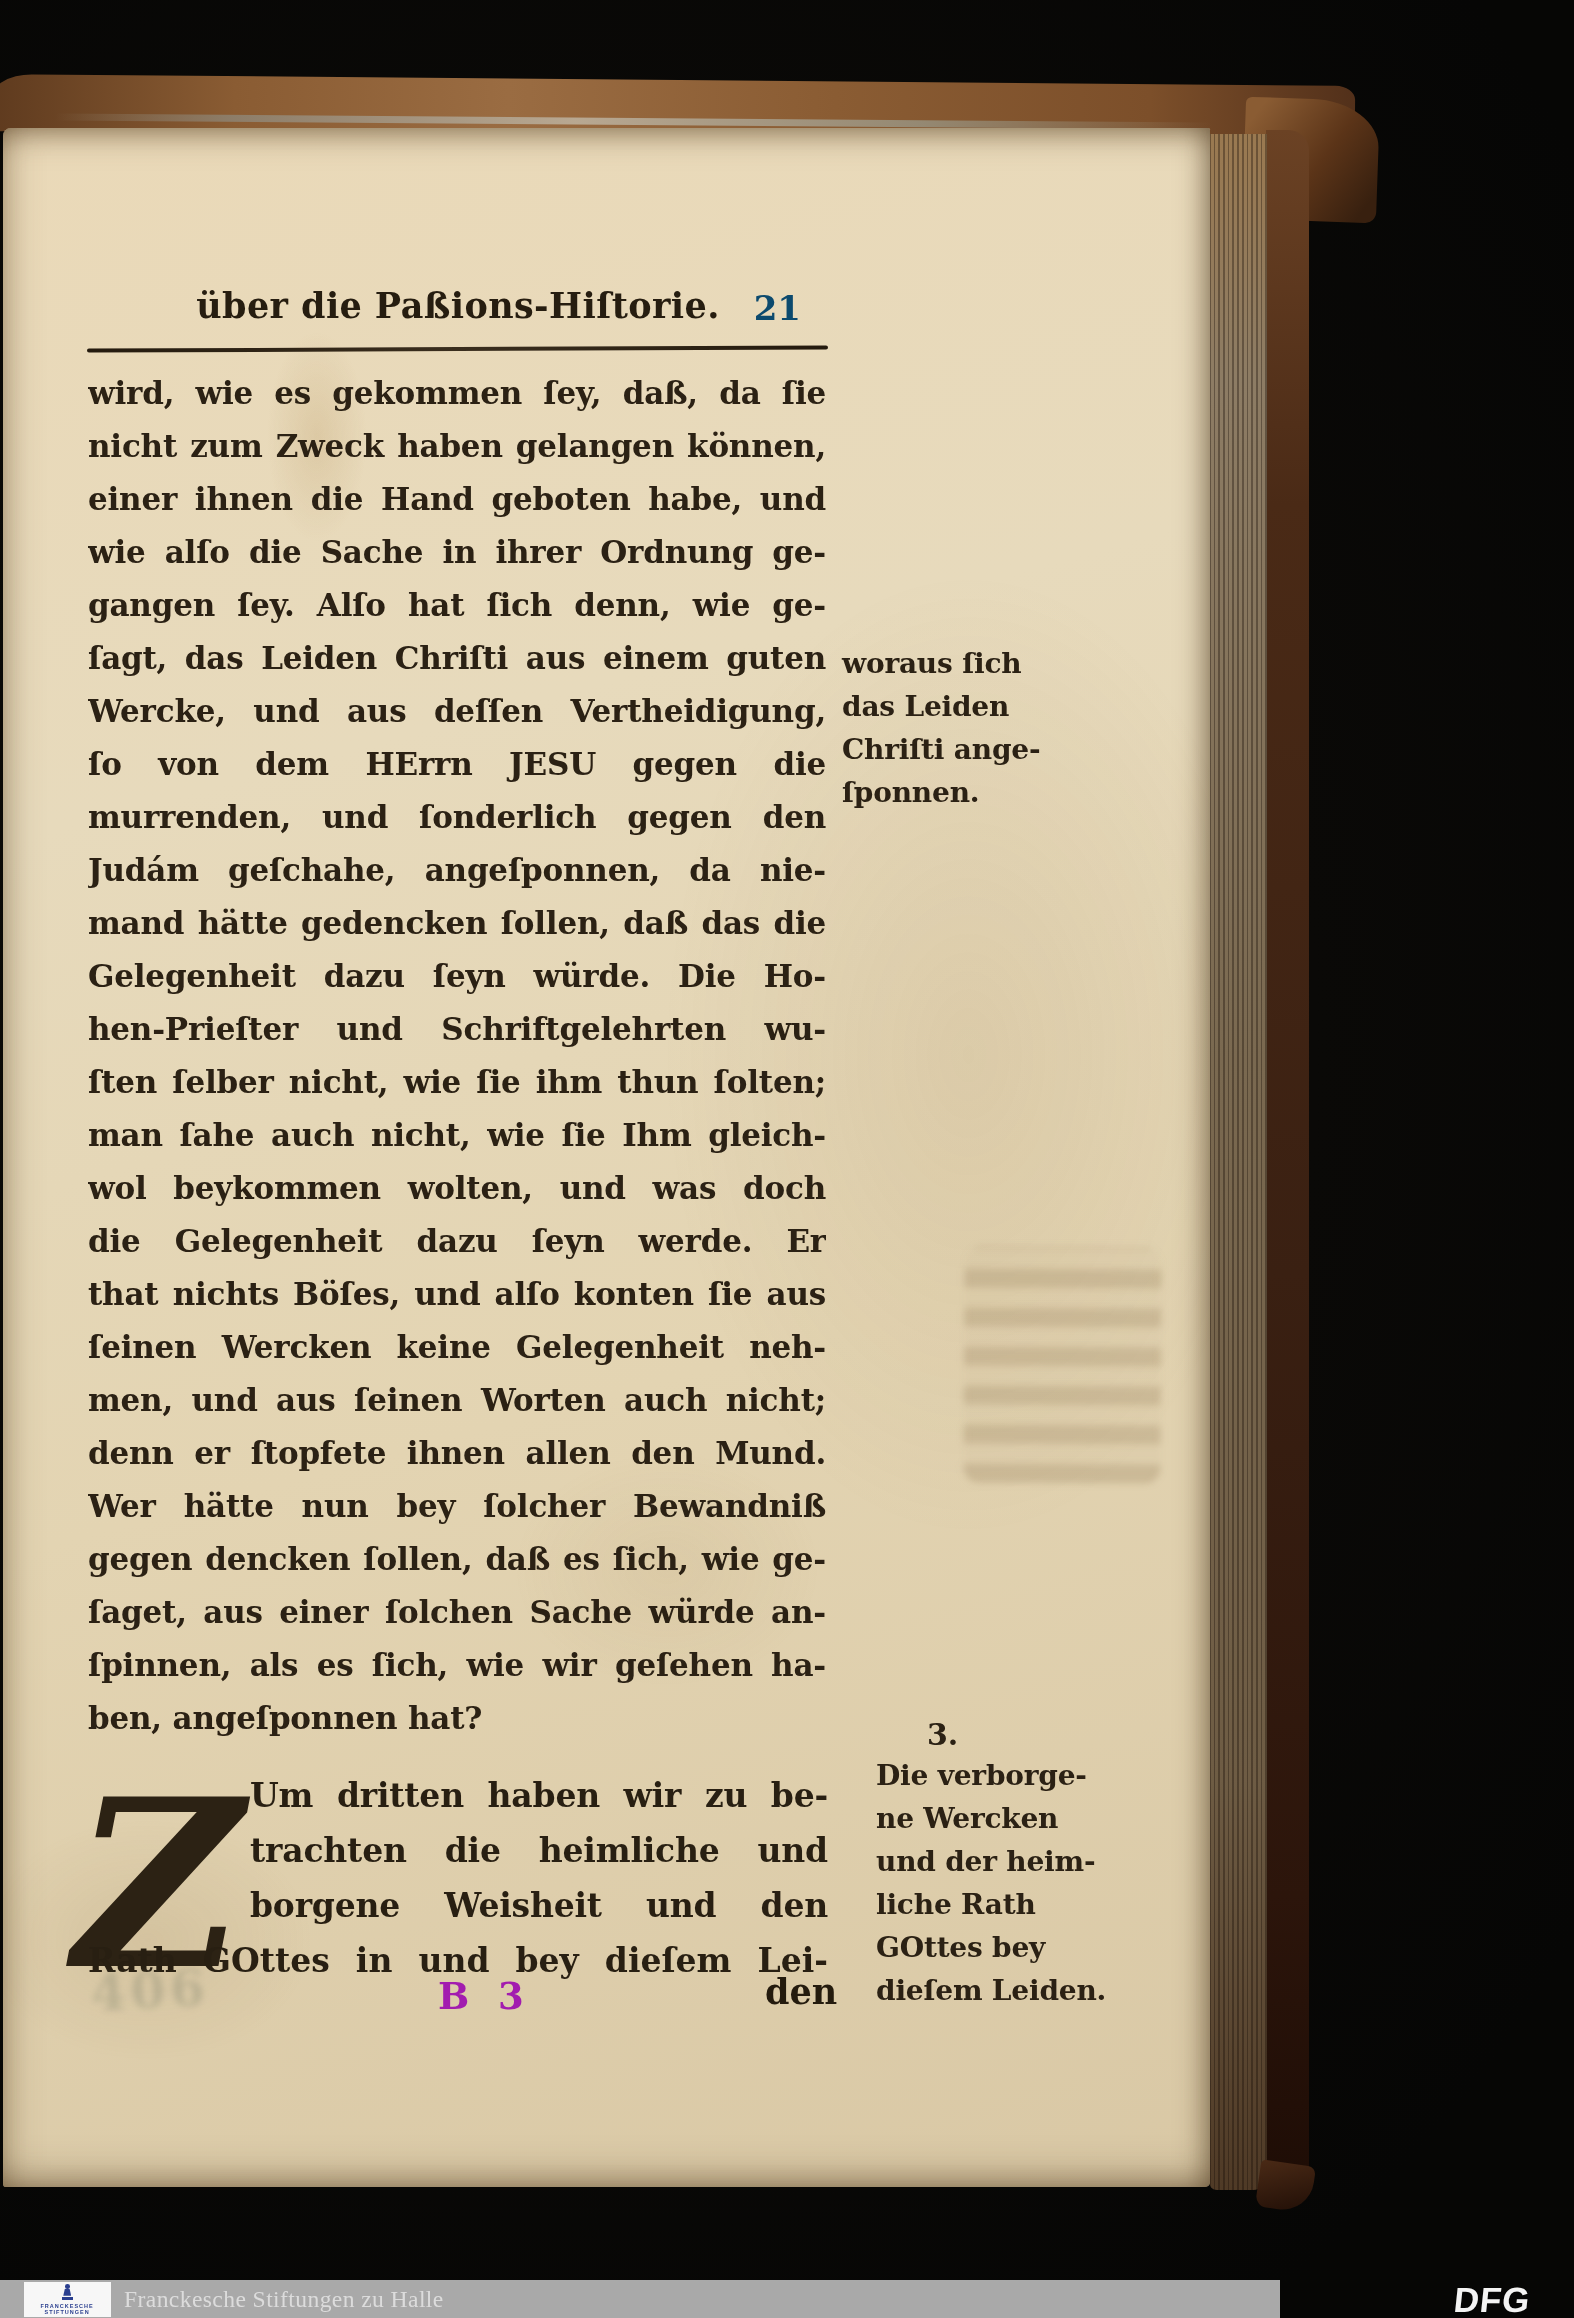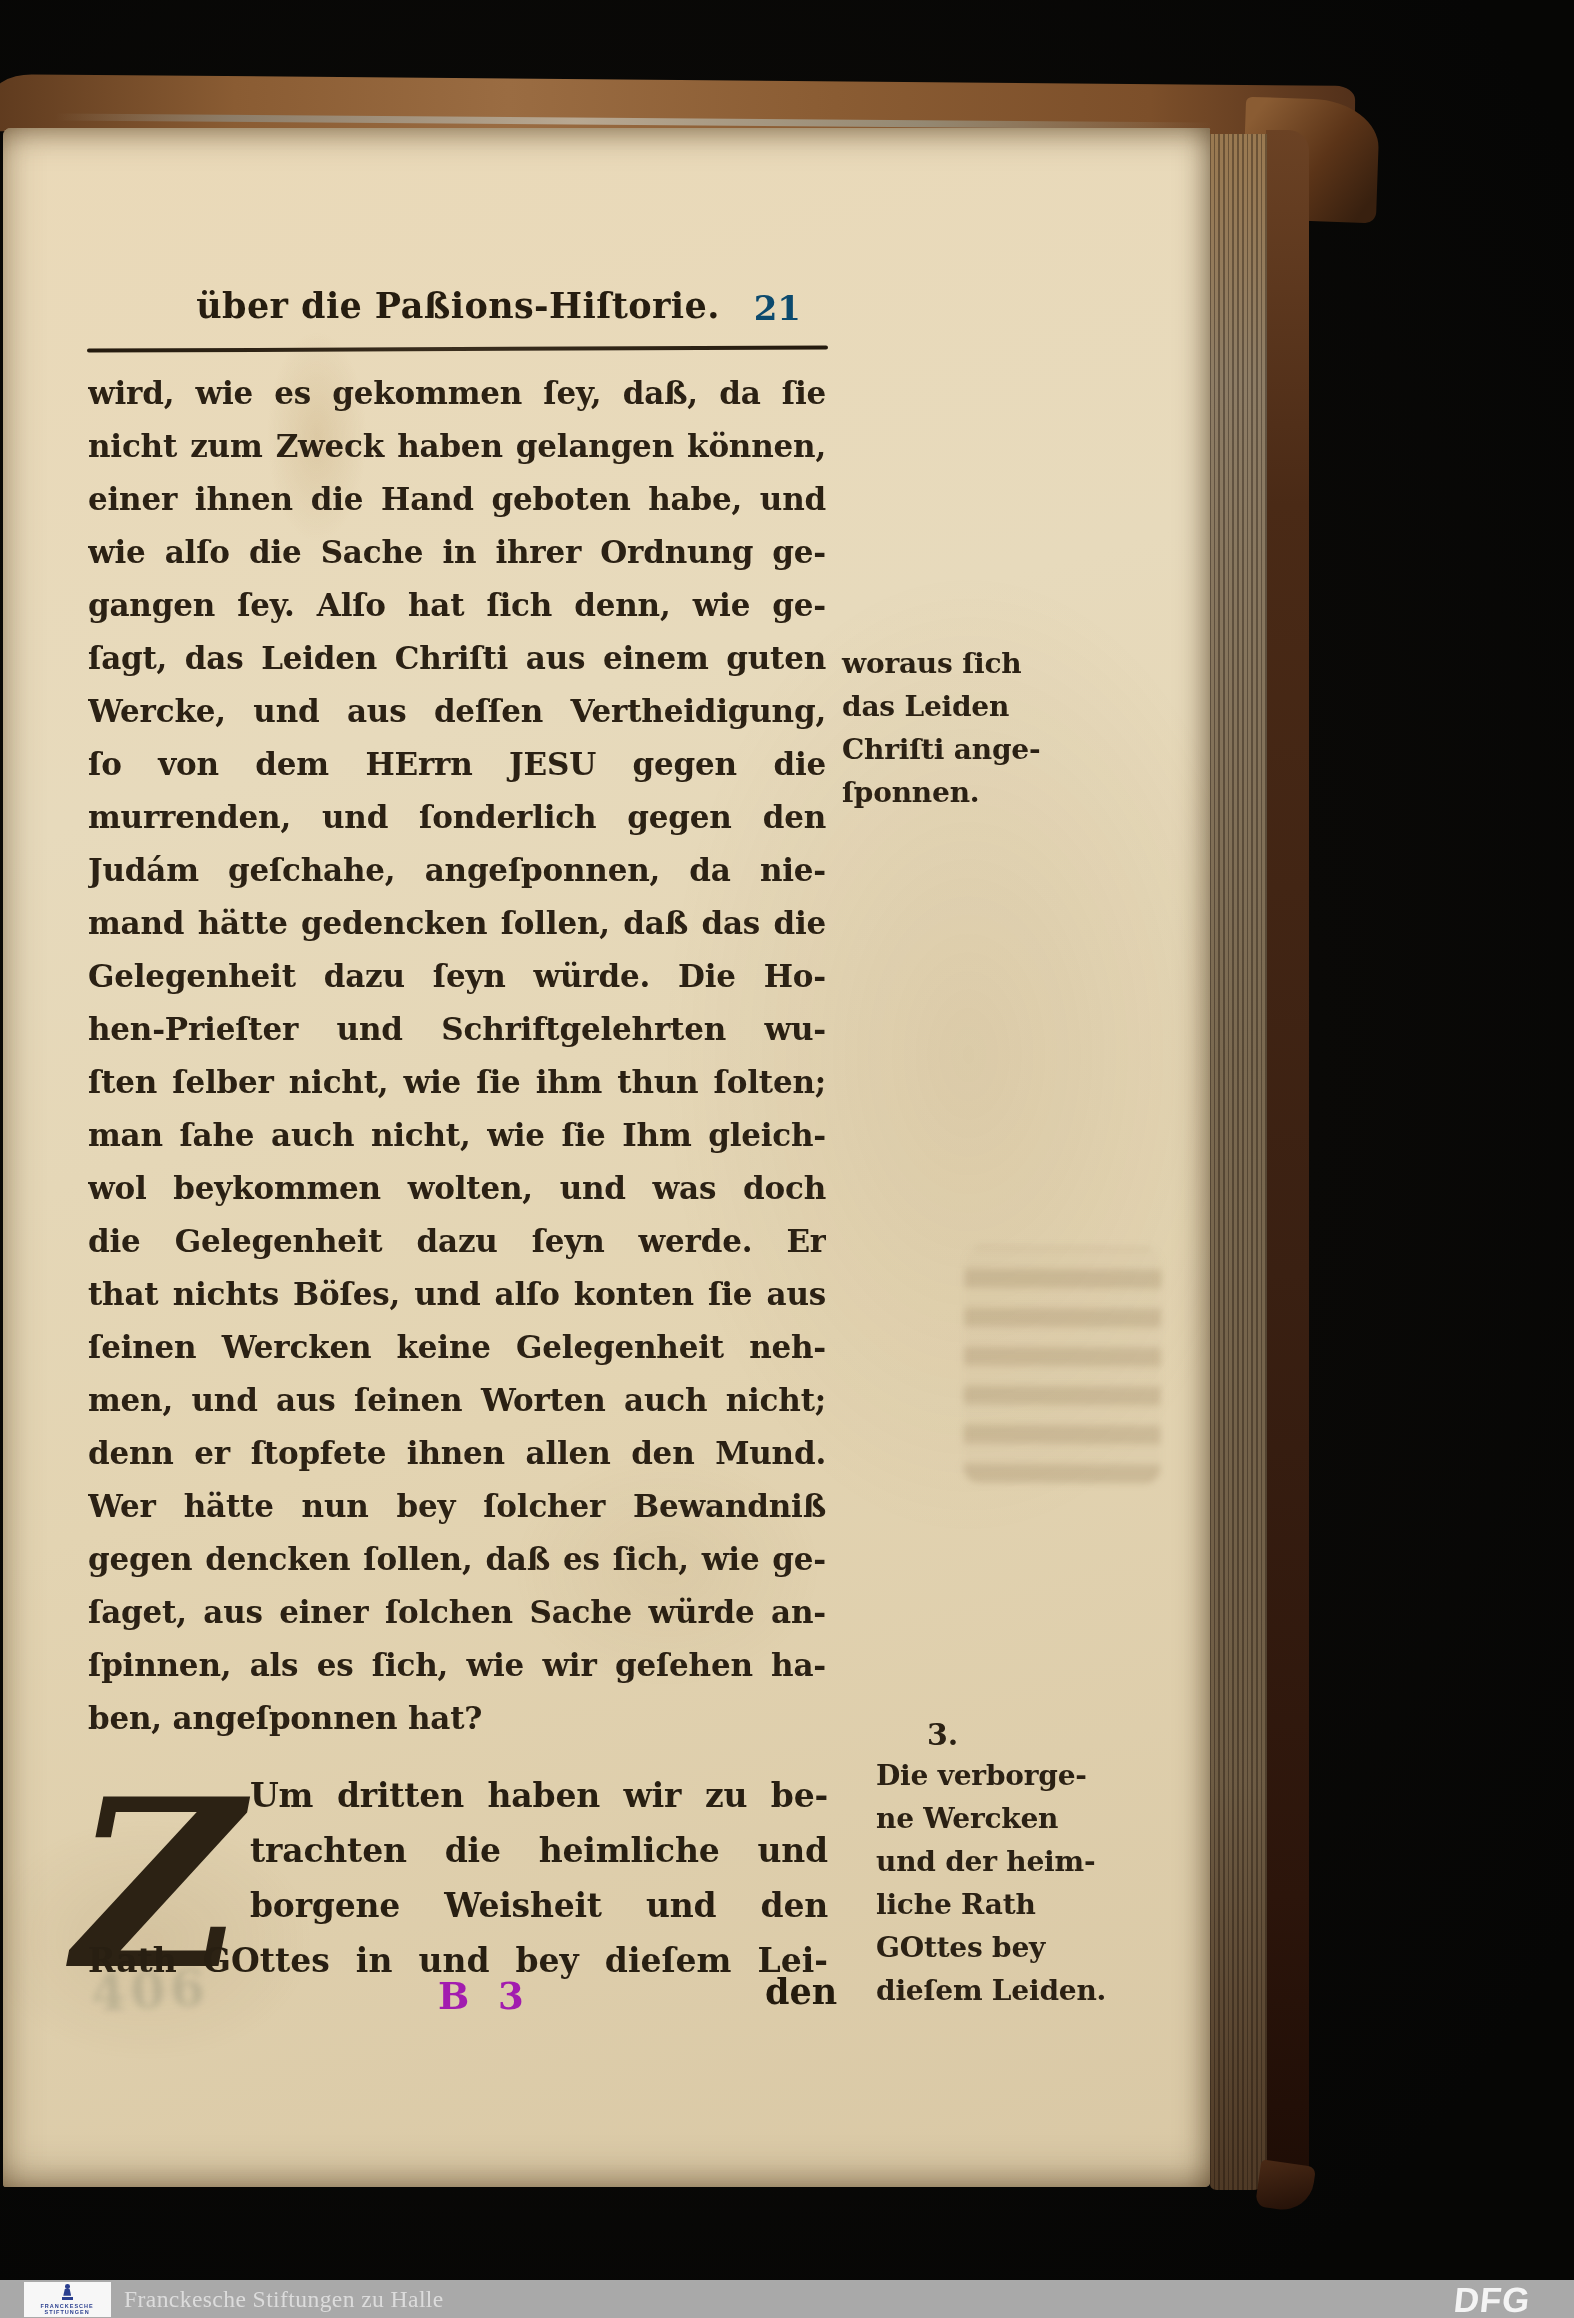--- a/index.html
+++ b/index.html
@@ -62,21 +62,21 @@
   .signature{position:absolute;left:438px;top:1972px;font:700 37px/49px "DejaVu Serif", serif;color:#a21caf;letter-spacing:7.9px;}
   .catchword{position:absolute;left:765px;top:1968px;font:700 35px/47px "DejaVu Serif", serif;color:#241b0e;}
   .mn{font:700 28px/43px "DejaVu Serif", serif;color:#2b2114;letter-spacing:-0.2px;}
   .mnote1{position:absolute;left:842px;top:642px;width:252px;}
   .mnum{position:absolute;left:927px;top:1716px;font:700 30px/38px "DejaVu Serif", serif;color:#2b2114;}
   .mnote2{position:absolute;left:876px;top:1754px;width:252px;}
   .mnote2 .mn{line-height:43px;}
   .ghost{position:absolute;left:91px;top:1963px;font:700 50px/55px "DejaVu Serif", serif;
     color:rgba(100,108,90,0.6);opacity:.4;filter:blur(3.1px);transform:rotate(-3deg);letter-spacing:4.7px;}
   
-  .bar{position:absolute;left:0;top:2280px;width:1574px;height:39px;background:#a9a9a9;}
+  .bar{position:absolute;left:0;top:2280px;width:1280px;height:39px;background:#a9a9a9;}
   .fs-box{position:absolute;left:23.6px;top:1.6px;width:87px;height:35px;background:#f7f7f7;}
   .fs-glyph{position:absolute;left:35px;top:2.4px;width:17.3px;height:17.3px;}
   .fs-head{position:absolute;left:6.3px;top:0;width:4.7px;height:4.7px;border-radius:50%;background:#2a3f8f;}
   .fs-body{position:absolute;left:4.7px;top:4.7px;width:7.9px;height:7px;background:#2a3f8f;clip-path:polygon(20% 0,80% 0,100% 100%,0 100%);}
   .fs-base{position:absolute;left:3.1px;top:12.6px;width:11px;height:3.1px;background:#2a3f8f;}
   .fs-t1{position:absolute;left:0;top:21px;width:87px;text-align:center;
     font:700 5.5px/6.3px "Liberation Sans", sans-serif;color:#2a3f8f;letter-spacing:1px;}
   .fs-t2{position:absolute;left:0;top:27.5px;width:87px;text-align:center;
     font:700 5.5px/6.3px "Liberation Sans", sans-serif;color:#2a3f8f;letter-spacing:1px;}
   .bar-title{position:absolute;left:124px;top:0;height:39px;font:400 23.6px/39px "Liberation Serif", serif;

